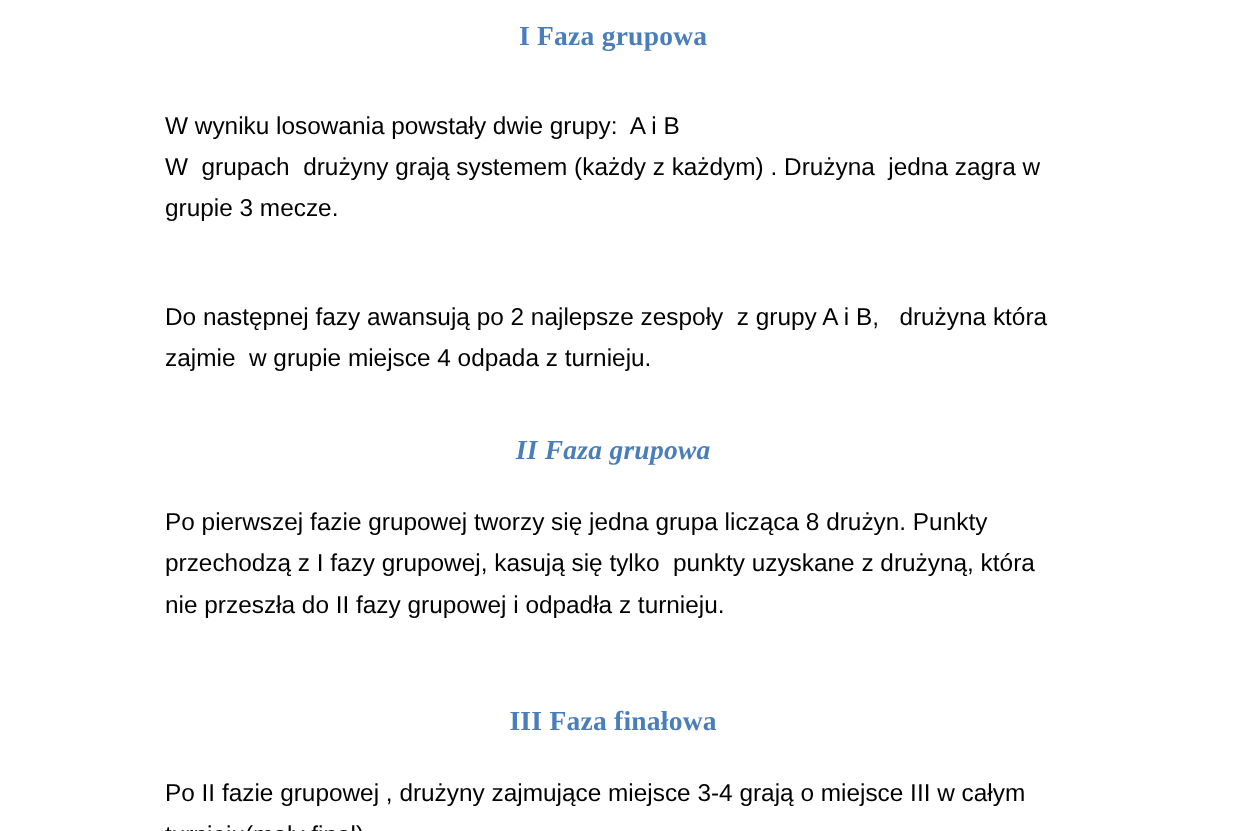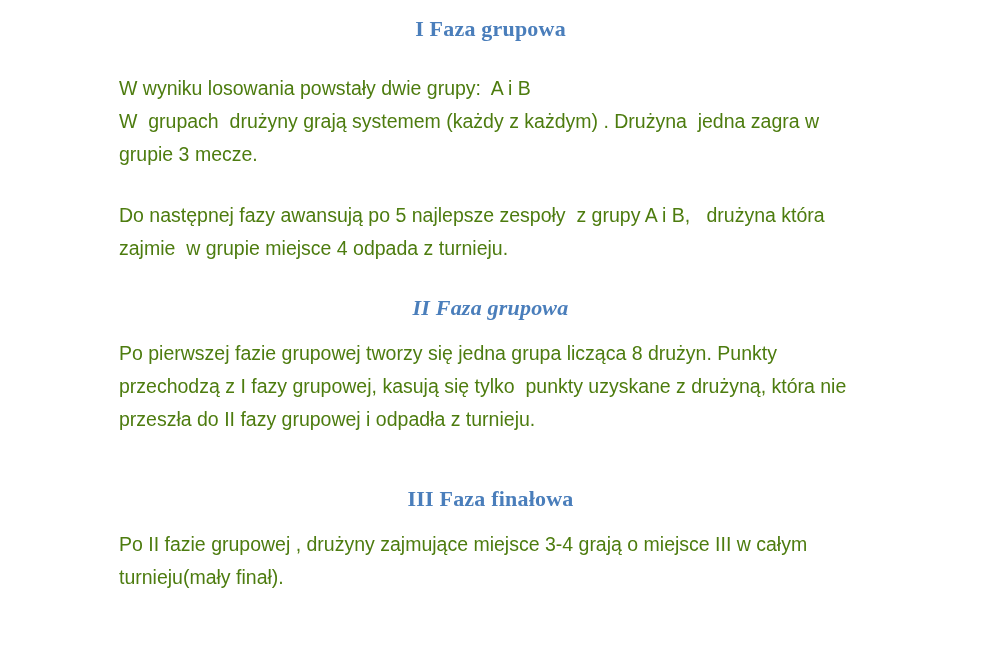--- a/index.html
+++ b/index.html
@@ -29,22 +29,22 @@
     text-align: center;
     letter-spacing: 0.2px;
   }
   .heading-1 { margin: 6px 0 0 0; }
   .heading-2 { margin: 0 0 0 0; font-style: italic; }
   .heading-3 { margin: 0 0 0 0; }
 
   .para {
     font-size: 19.5px;
     line-height: 33px;
-    color: #4d7c0f;
-    margin: 4px;
+    color: #000000;
+    margin: 17px;
     text-align: left;
     white-space: pre-wrap;
   }
   .spacer-sm { height: 12px; }
   .spacer-md { height: 20px; }
   .spacer-lg { height: 26px; }
 </style>
 </head>
 <body>
 
@@ -52,21 +52,21 @@
 
   <h2 class="heading heading-1">I Faza grupowa</h2>
 
   <div class="spacer-lg"></div>
 
   <p class="para">W wyniku losowania powstały dwie grupy:  A i B
 W  grupach  drużyny grają systemem (każdy z każdym) . Drużyna  jedna zagra w grupie 3 mecze.</p>
 
   <div class="spacer-md"></div>
 
-  <p class="para">Do następnej fazy awansują po 5 najlepsze zespoły  z grupy A i B,   drużyna która zajmie  w grupie miejsce 4 odpada z turnieju.</p>
+  <p class="para">Do następnej fazy awansują po 2 najlepsze zespoły  z grupy A i B,   drużyna która zajmie  w grupie miejsce 4 odpada z turnieju.</p>
 
   <div class="spacer-lg"></div>
 
   <h2 class="heading heading-2">II Faza grupowa</h2>
 
   <div class="spacer-sm"></div>
 
   <p class="para">Po pierwszej fazie grupowej tworzy się jedna grupa licząca 8 drużyn. Punkty przechodzą z I fazy grupowej, kasują się tylko  punkty uzyskane z drużyną, która nie przeszła do II fazy grupowej i odpadła z turnieju.</p>
 
   <div class="spacer-md"></div>

